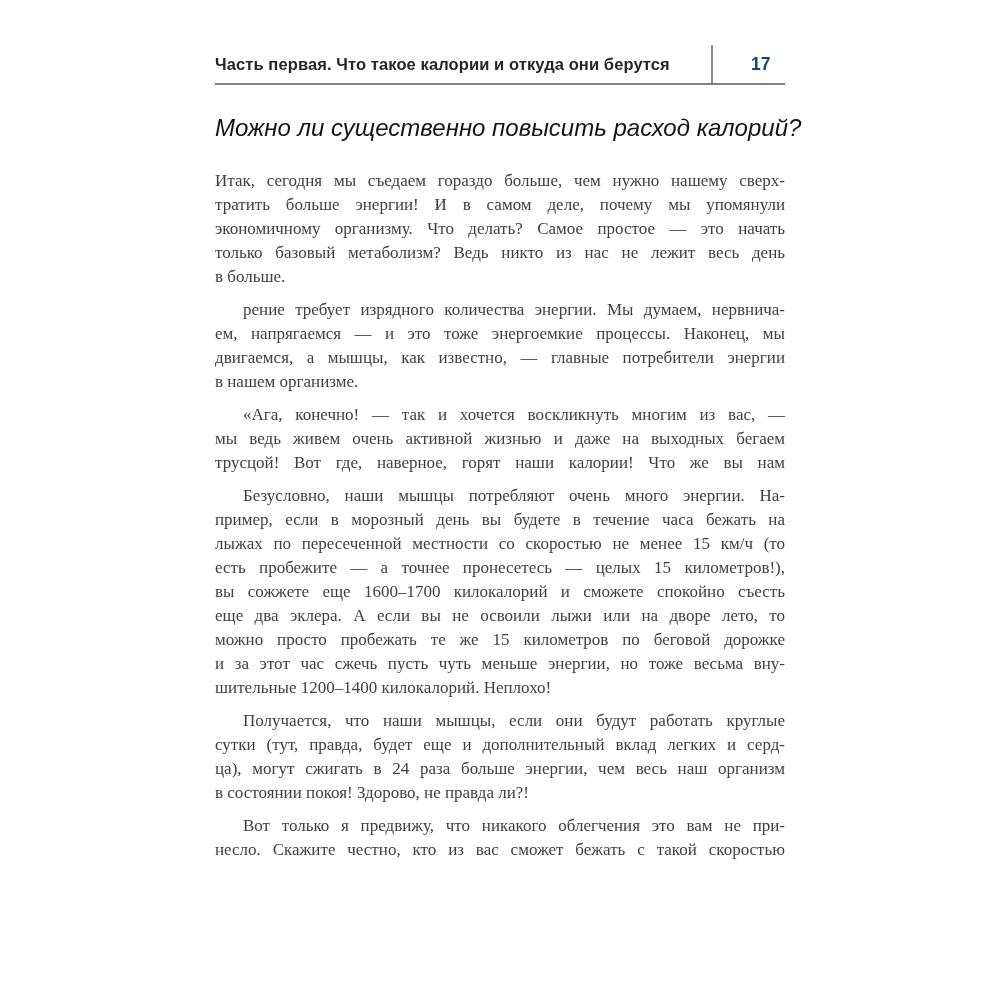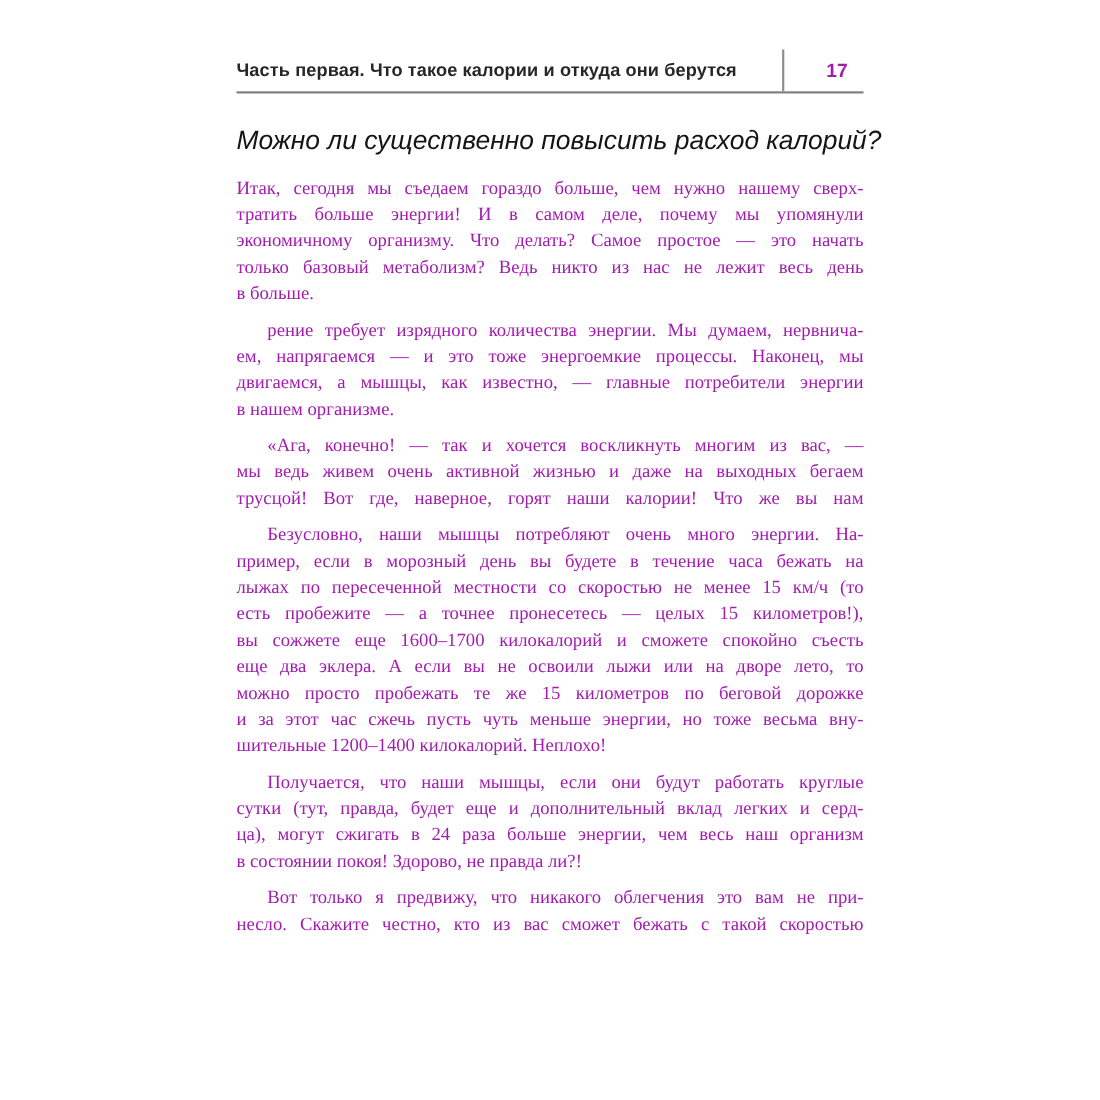--- a/index.html
+++ b/index.html
@@ -43,45 +43,45 @@
   .v-divider {
     width: 2px;
     background: #8d8d8d;
   }
   .page-number {
     width: 54px;
     align-self: center;
     text-align: center;
     font-size: 17.5px;
     font-weight: bold;
-    color: #a21caf;
+    color: #0c4a6e;
   }
   .h-rule {
     height: 0;
     border-top: 2px solid #808080;
   }
   
   .section-title {
     margin: 26px 0 0 0;
     font-family: Liberation Sans, sans-serif;
     font-style: italic;
     font-weight: 500;
     font-size: 24px;
     line-height: 34px;
     text-align: center;
     color: #141414;
     white-space: nowrap;
   }
   
   .body-text {
-    margin-top: 14px;
+    margin-top: 24px;
     font-family: "Liberation Serif", serif;
     font-size: 17px;
     line-height: 24px;
-    color: #a21caf;
+    color: #404040;
   }
   .paragraph {
     margin: 0 0 9px 0;
   }
   .paragraph:last-child {
     margin-bottom: 0;
   }
   .line {
     text-align: justify;
     text-align-last: justify;

